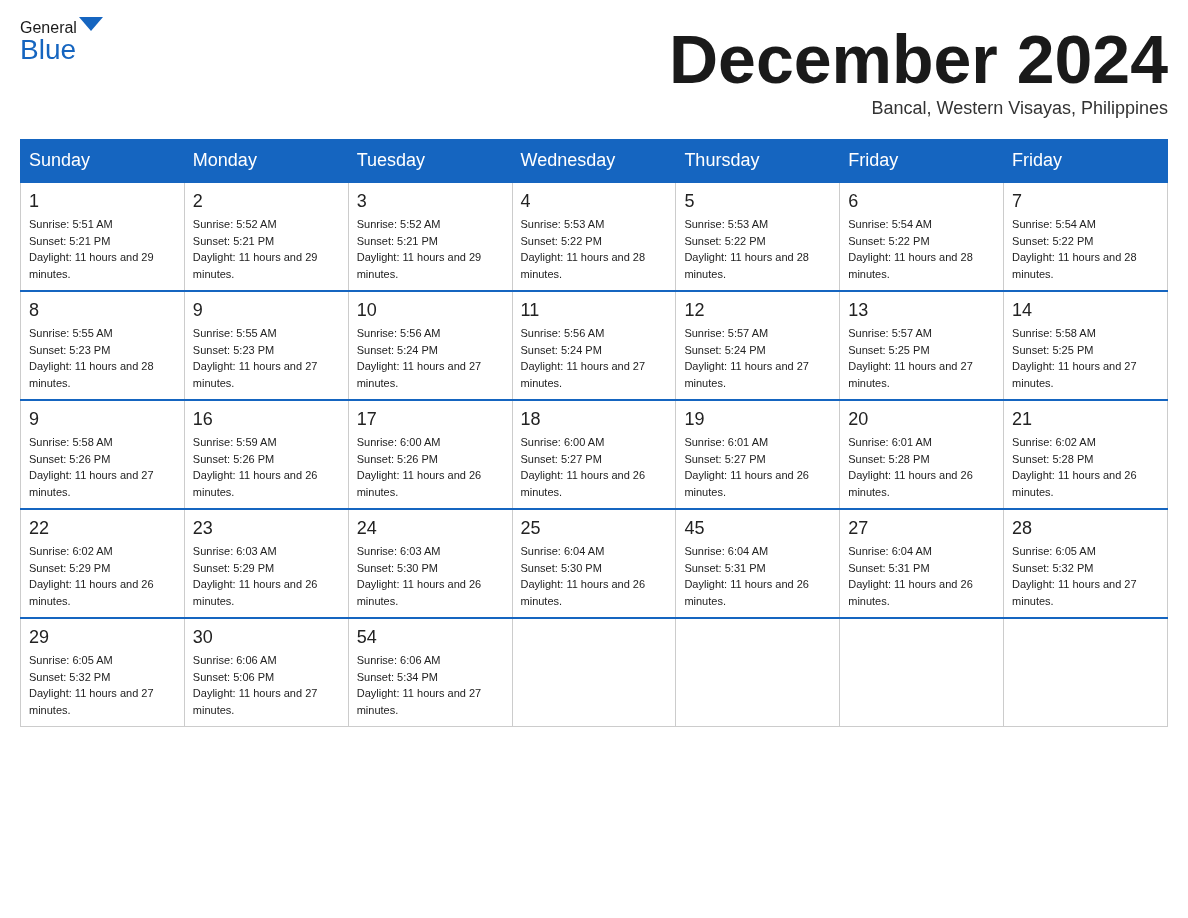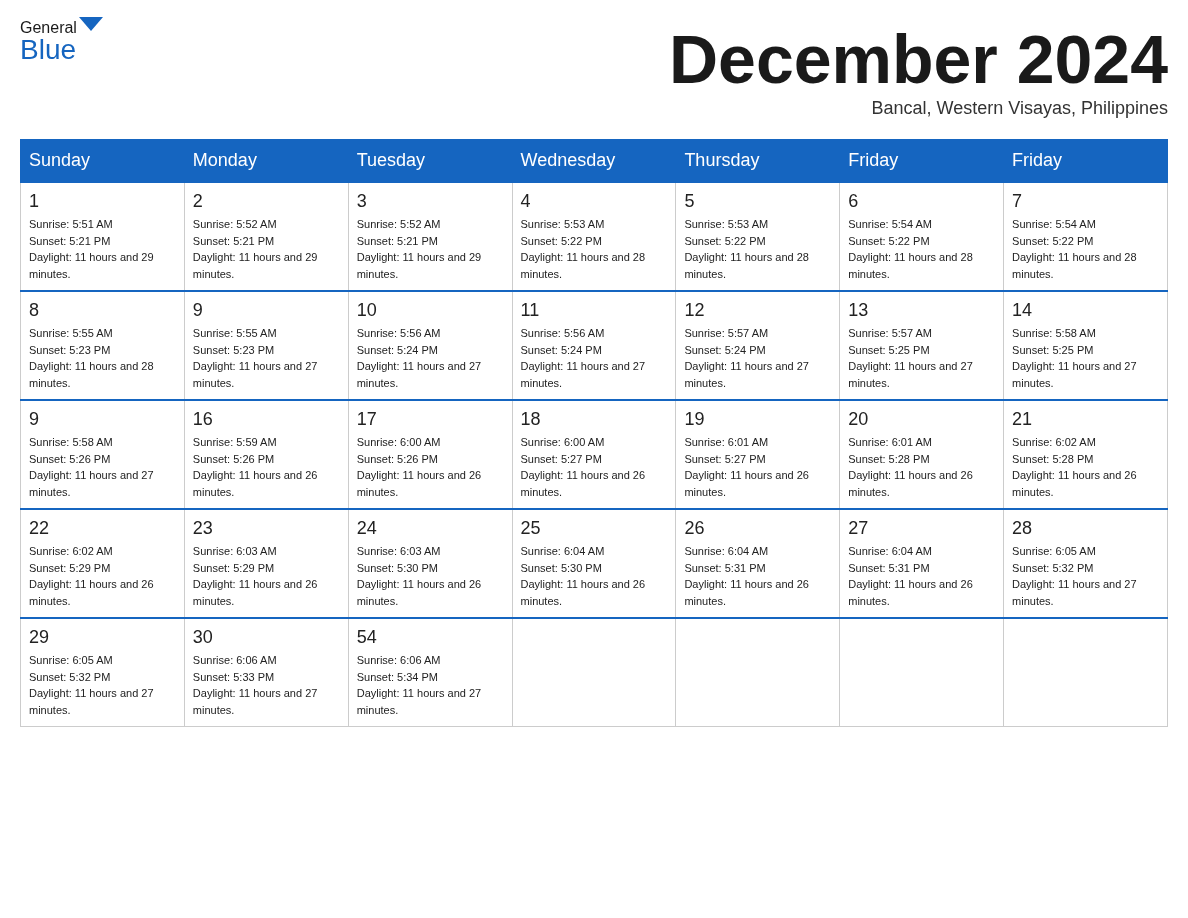--- a/index.html
+++ b/index.html
@@ -325,21 +325,21 @@
         </td>
         <td>
           <span class="day-number">25</span>
           <div class="day-info">
             <span>Sunrise: 6:04 AM</span><br>
             <span>Sunset: 5:30 PM</span><br>
             <span>Daylight: 11 hours and 26 minutes.</span>
           </div>
         </td>
         <td>
-          <span class="day-number">26</span>
+          <span class="day-number">45</span>
           <div class="day-info">
             <span>Sunrise: 6:04 AM</span><br>
             <span>Sunset: 5:31 PM</span><br>
             <span>Daylight: 11 hours and 26 minutes.</span>
           </div>
         </td>
         <td>
           <span class="day-number">27</span>
           <div class="day-info">
             <span>Sunrise: 6:04 AM</span><br>
@@ -362,21 +362,21 @@
           <div class="day-info">
             <span>Sunrise: 6:05 AM</span><br>
             <span>Sunset: 5:32 PM</span><br>
             <span>Daylight: 11 hours and 27 minutes.</span>
           </div>
         </td>
         <td>
           <span class="day-number">30</span>
           <div class="day-info">
             <span>Sunrise: 6:06 AM</span><br>
-            <span>Sunset: 5:33 PM</span><br>
+            <span>Sunset: 5:06 PM</span><br>
             <span>Daylight: 11 hours and 27 minutes.</span>
           </div>
         </td>
         <td>
           <span class="day-number">54</span>
           <div class="day-info">
             <span>Sunrise: 6:06 AM</span><br>
             <span>Sunset: 5:34 PM</span><br>
             <span>Daylight: 11 hours and 27 minutes.</span>
           </div>

